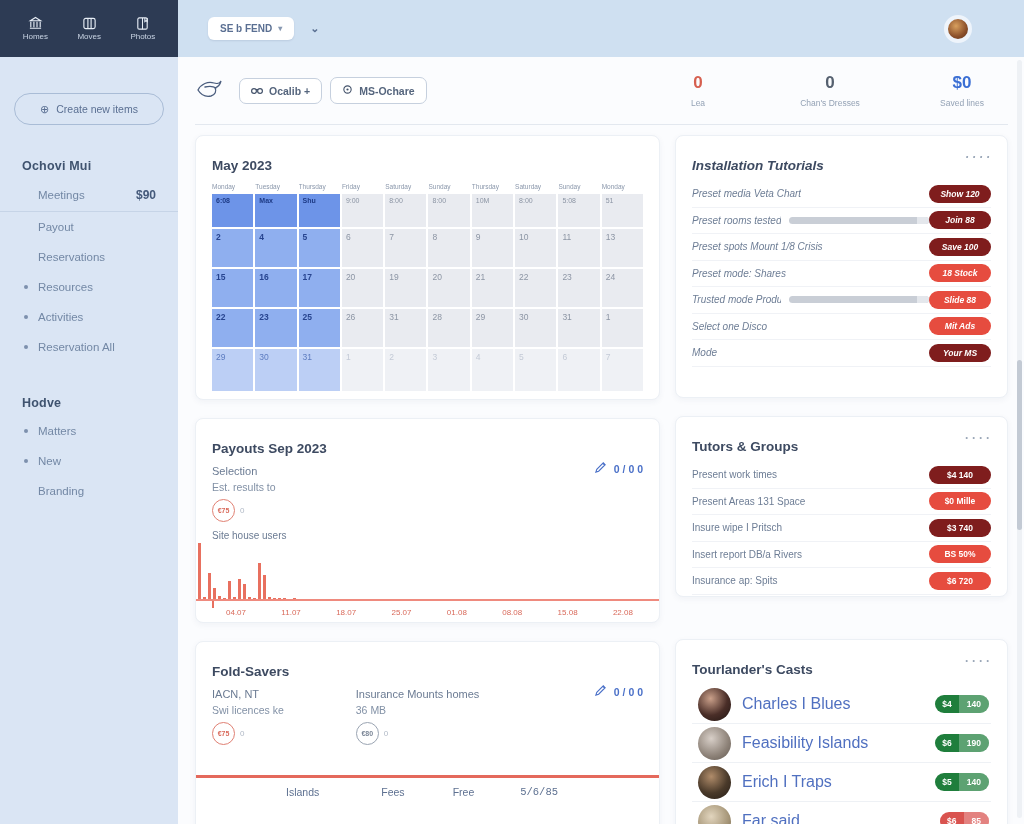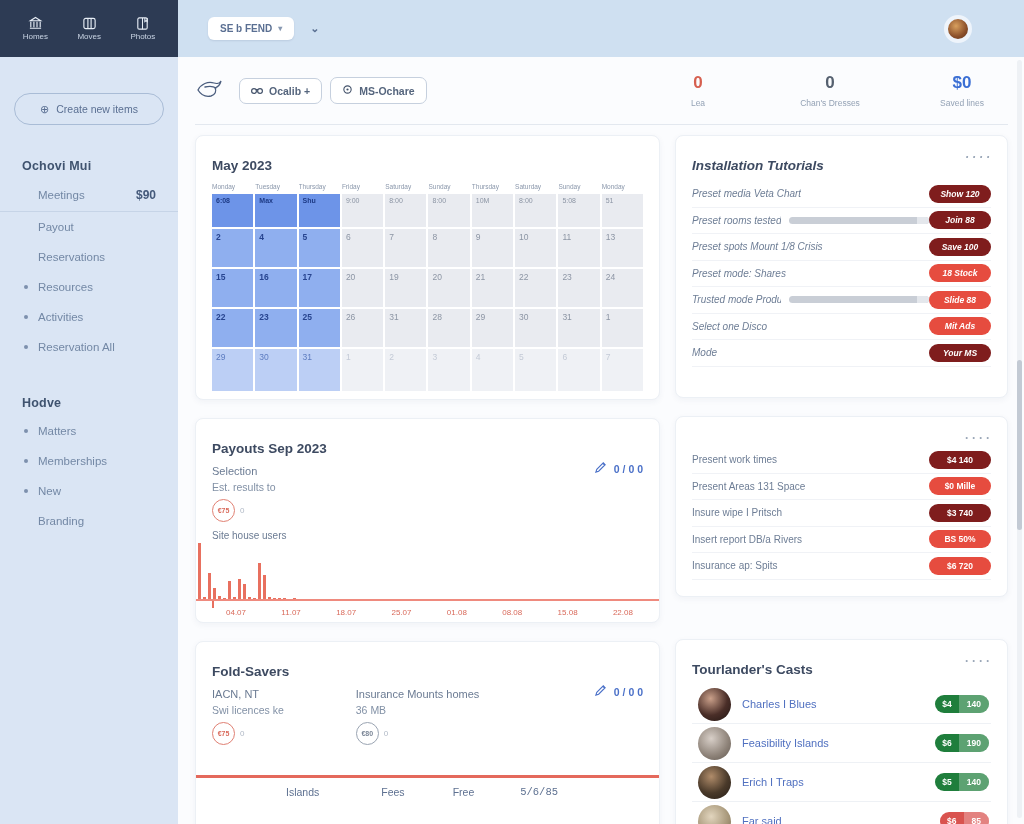--- a/index.html
+++ b/index.html
@@ -98,21 +98,21 @@
   .axis span:nth-child(4){ margin-left:46px;font-family:Liberation Mono, monospace; }
 
   
   .card-tour { height:230px; overflow:hidden; }
   .t-row { display:flex; align-items:center; gap:11px; height:39px; border-bottom:1px solid #eef1f5; padding-left:6px; }
   .avatar { width:33px; height:33px; border-radius:50%; flex:none; }
   .av1 { background:radial-gradient(circle at 38% 32%, #caa08a, #4a2e28 55%, #1f1512); }
   .av2 { background:radial-gradient(circle at 40% 35%, #d8cfc8, #8d8278 60%, #5f564e); }
   .av3 { background:radial-gradient(circle at 40% 32%, #b08c6a, #4a3a2a 55%, #241c16); }
   .av4 { background:radial-gradient(circle at 40% 35%, #e2d5be, #a59577 60%, #6e624d); }
-  .t-name { font-size:11px; color:#5070c0; cursor:pointer; }
+  .t-name { font-size:16px; color:#5070c0; cursor:pointer; }
   .dual { margin-left:auto; margin-right:2px; display:flex; border-radius:10px; overflow:hidden; font-size:8.5px; font-weight:bold; color:#fff; }
   .dual.green { background:#1f7e3c; }
   .dual.red { background:#d9534f; }
   .dual .l { padding:4px 7px; }
   .dual .r { padding:4px 8px; background:rgba(255,255,255,.28); }
 
   
   .scrollbar { position:absolute; right:2px; top:60px; width:5px; height:758px; background:#eef1f5; border-radius:3px; }
   .scroll-thumb { position:absolute; top:300px; width:5px; height:170px; background:#c3cad4; border-radius:3px; }
 </style>
@@ -172,23 +172,20 @@
       </div>
       <div class="side-item bullet">
         <span>Activities</span>
       </div>
       <div class="side-item bullet">
         <span>Reservation All</span>
       </div>
       <div class="side-section-header">Hodve</div>
       <div class="side-item bullet">
         <span>Matters</span>
-      </div>
-      <div class="side-item bullet">
-        <span>Memberships</span>
       </div>
       <div class="side-item bullet">
         <span>New</span>
       </div>
       <div class="side-item">
         <span>Branding</span>
       </div>
     </div>
 </div>
 
@@ -425,20 +422,21 @@
               <span class="pill red">Mit Ads</span>
             </div>
             <div class="n-row">
               <span class="n-label">Mode</span>
               <span class="pill green">Your MS</span>
             </div>
           </div>
       </div>
 
       <div class="card card-tutors">
+        <div class="card-title">Tutors &amp; Groups</div>
         <div class="menu-dots">····</div>
         <div class="list" id="tutors-list">
             <div class="n-row">
               <span class="n-label">Present work times</span>
               <span class="pill green">$4 140</span>
             </div>
             <div class="n-row">
               <span class="n-label">Present Areas 131 Space</span>
               <span class="pill red">$0 Mille</span>
             </div>

